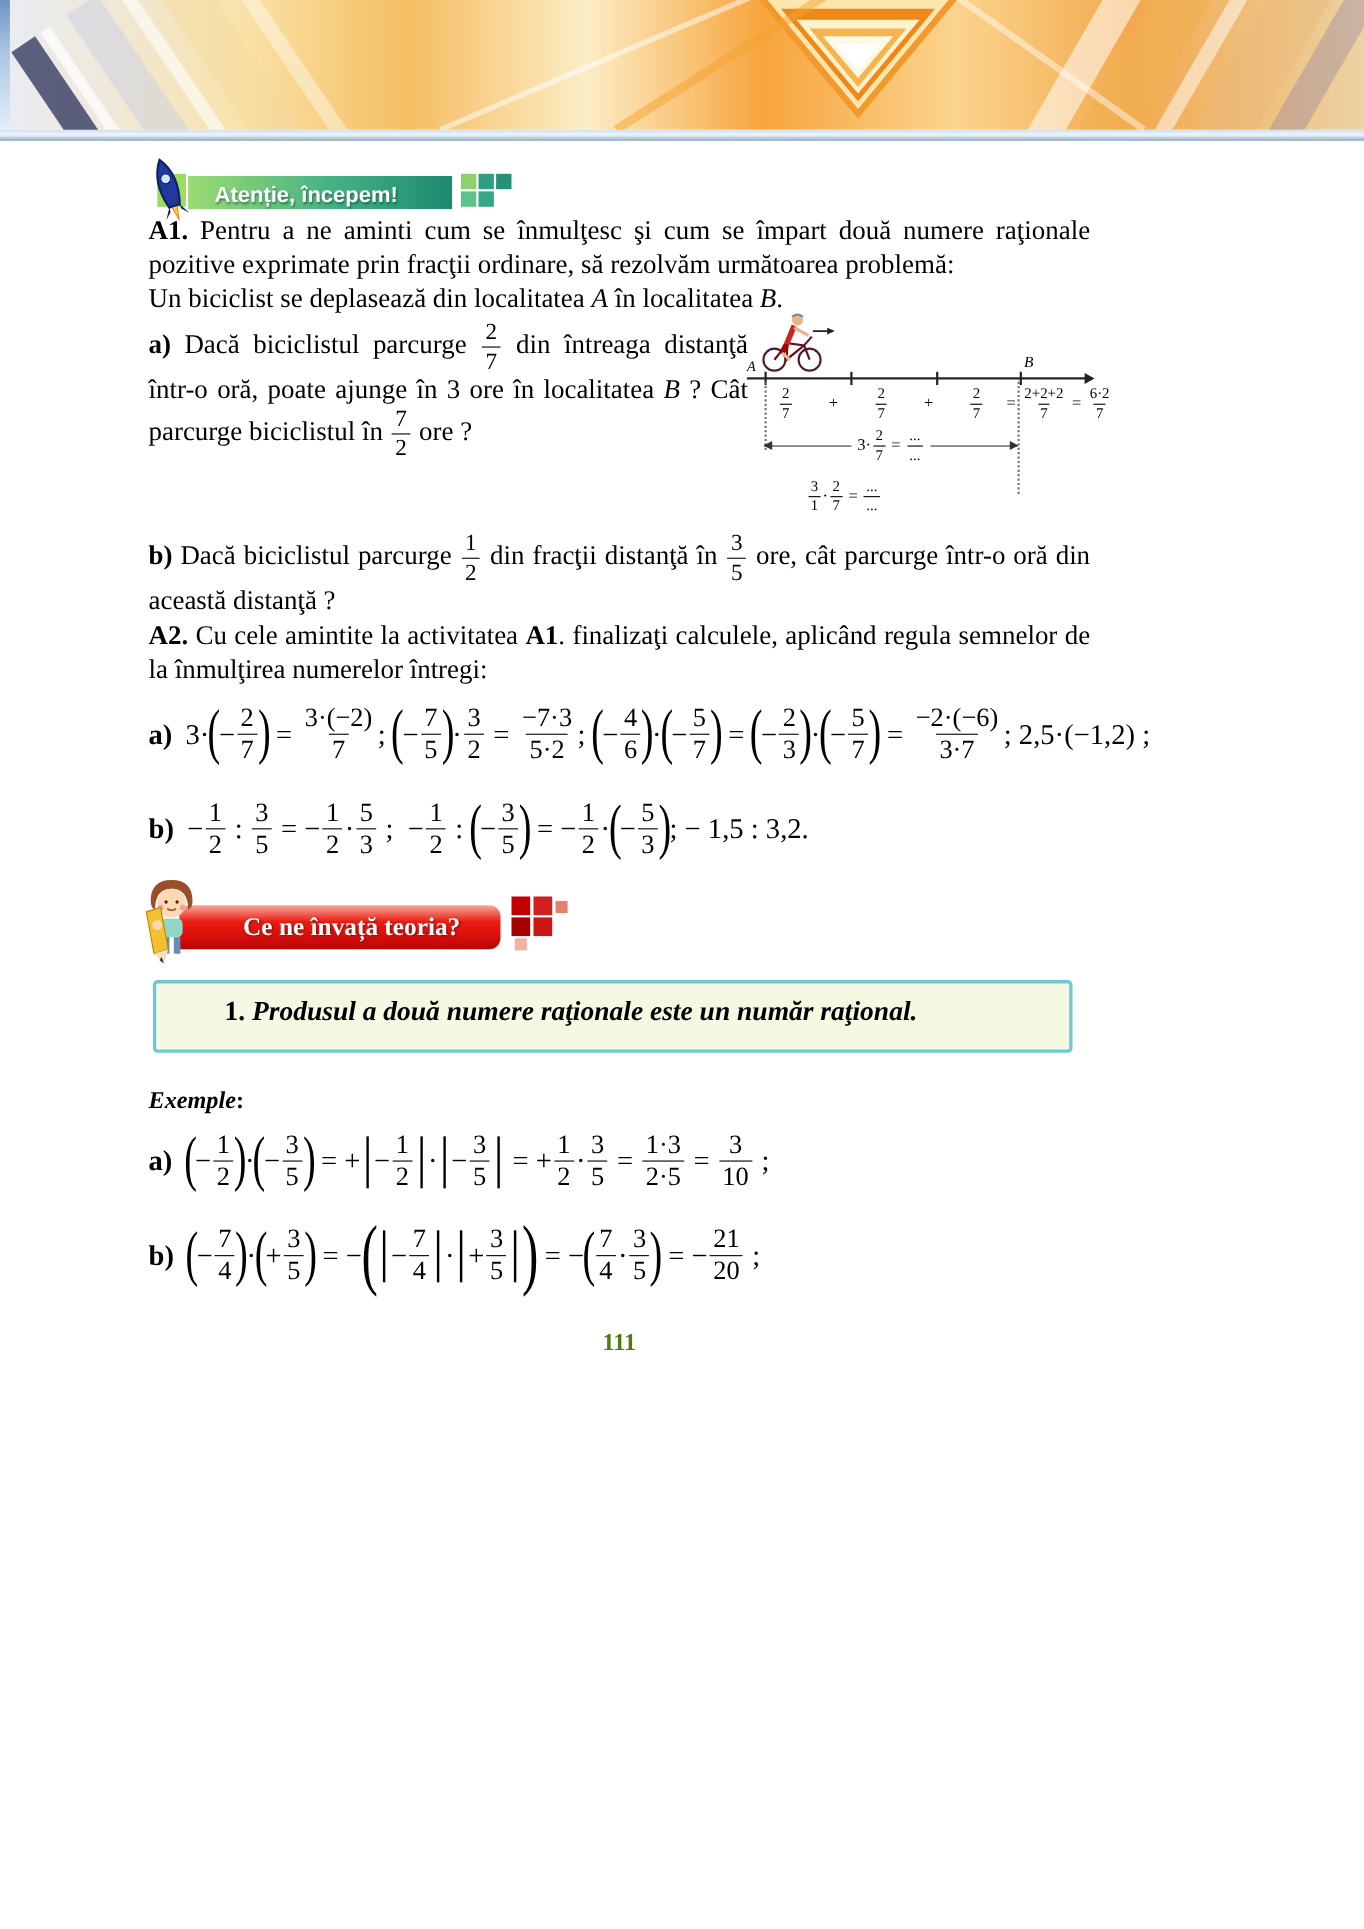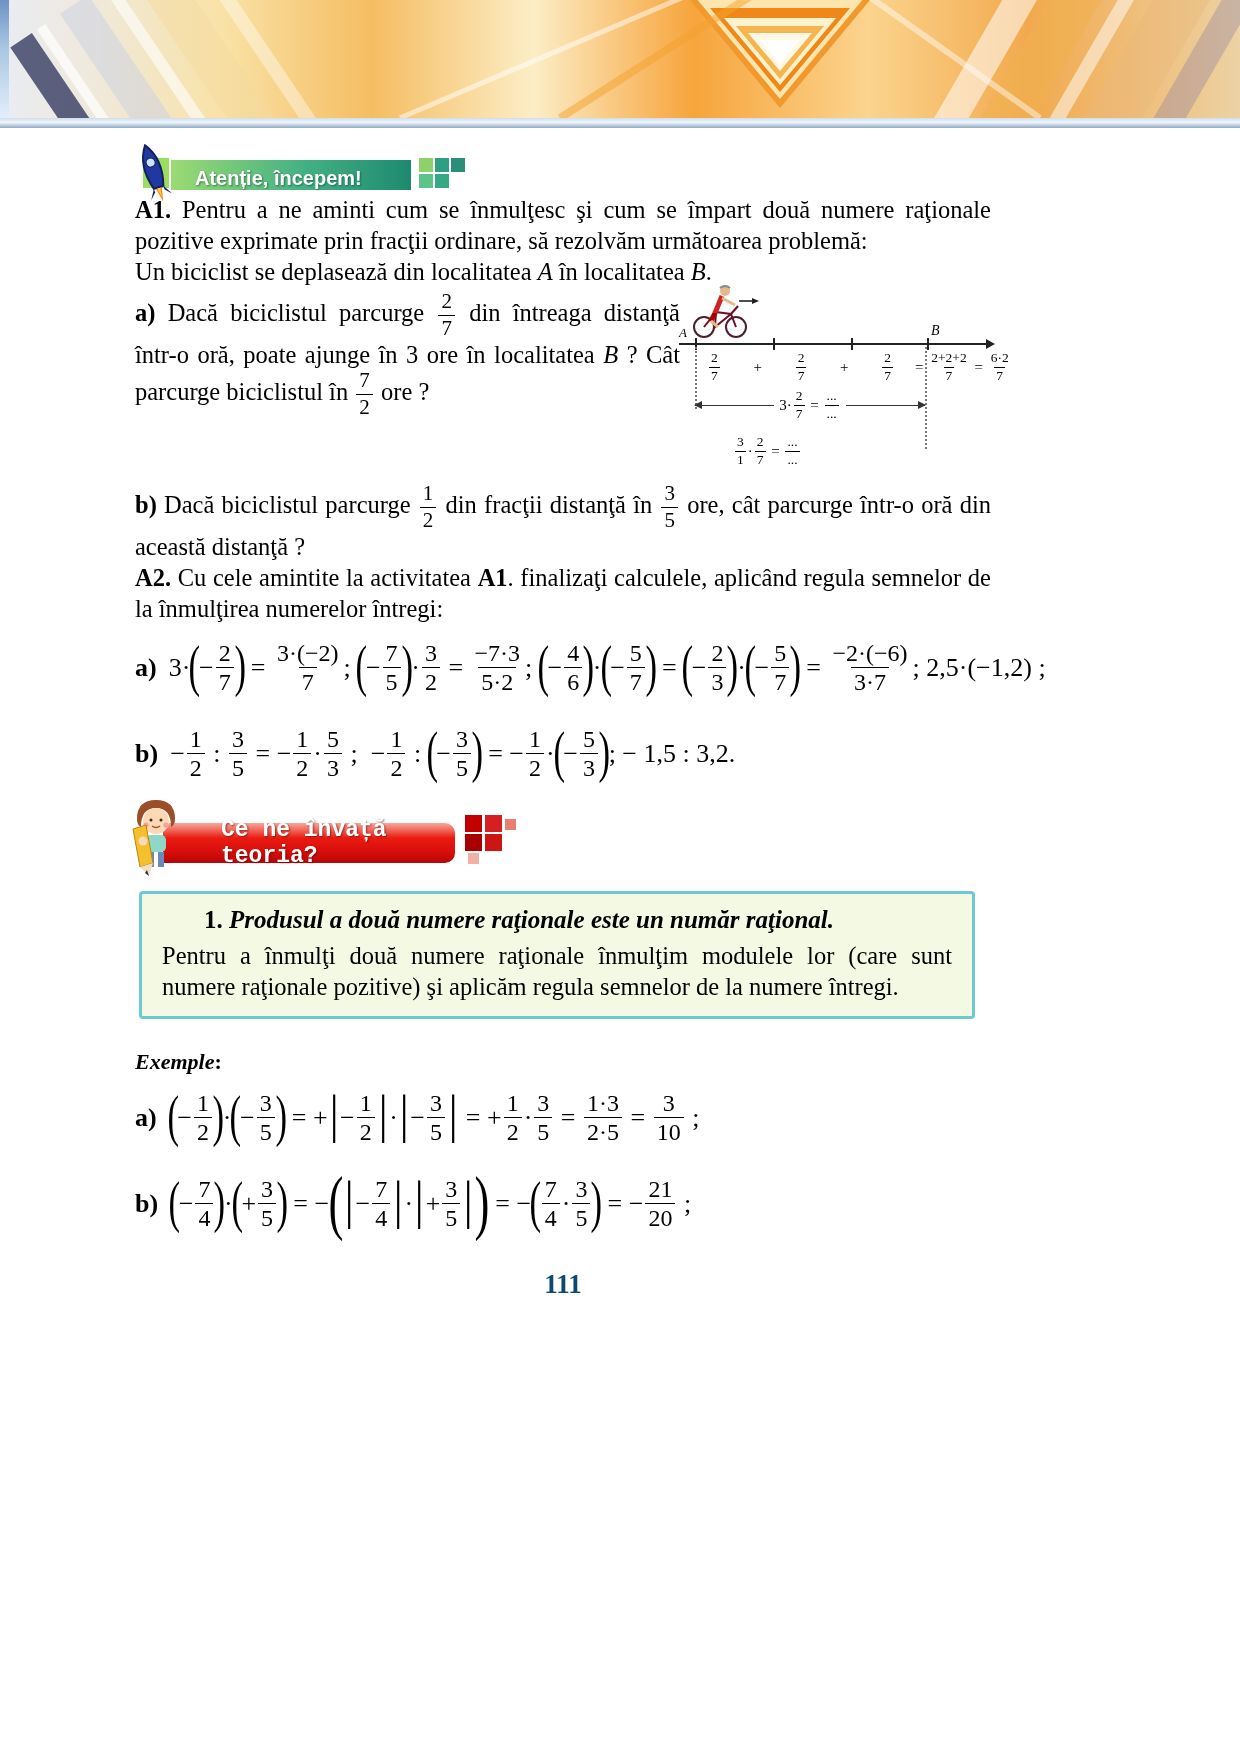--- a/index.html
+++ b/index.html
@@ -40,21 +40,21 @@
   .gq2{left:300px;top:-2px;background:#2f9f82;}
   .gq3{left:316px;top:-2px;background:#2a8f78;}
   .gq4{left:284px;top:14px;background:#5cc488;}
   .gq5{left:300px;top:14px;background:#36a884;}
 
   .badge-red{margin-top:26px;height:44px;}
   .kid{position:absolute;left:-10px;top:-28px;width:62px;height:84px;z-index:2;}
   .br-bar{position:absolute;left:28px;top:0;width:292px;height:40px;border-radius:0 10px 10px 0;
      background:linear-gradient(180deg,#f6a89a 0%,#ea1b10 38%,#d90f0c 70%,#b70606 100%);
      display:flex;align-items:center;padding-left:58px;box-sizing:border-box;
-     color:#fff;font-family:Liberation Mono, monospace;font-weight:bold;font-size:23px;
+     color:#fff;font-family:Liberation Serif, serif;font-weight:bold;font-size:23px;
      text-shadow:1px 1px 2px rgba(90,0,0,.6);}
   .rq1{left:330px;top:-8px;width:17px;height:17px;background:#c20000;}
   .rq2{left:350px;top:-8px;width:17px;height:17px;background:#d42020;}
   .rq3{left:370px;top:-4px;width:11px;height:11px;background:#e88070;}
   .rq4{left:330px;top:11px;width:17px;height:17px;background:#a80000;}
   .rq5{left:350px;top:11px;width:17px;height:17px;background:#cc1616;}
   .rq6{left:333px;top:30px;width:11px;height:11px;background:#f0b0a4;}
 
   
   p.body{font-size:24.5px;line-height:1.27;text-align:justify;margin:0;}
@@ -109,21 +109,21 @@
   .row1 .dmath{padding:0 5px;}
   .row2{position:absolute;left:60px;top:150px;}
 
   
   .theory-box{margin-top:24px;margin-left:4px;width:836px;box-sizing:border-box;
      border:3px solid #6cc9d6;border-radius:4px;background:#f3f9e3;padding:12px 20px 14px;}
   .t-head{font-size:25px;padding-left:42px;margin-bottom:6px;}
   .theory-box p{margin:0;}
 
   .ex-label{margin-top:30px;font-size:22px;}
-  .page-num{margin-top:22px;text-align:center;color:#0c4a6e;font-weight:bold;font-size:27px;}
+  .page-num{margin-top:22px;text-align:center;color:#4d7c0f;font-weight:bold;font-size:22px;}
 </style>
 </head>
 <body>
 
 <div class="page">
 
   <div class="banner">
     <svg width="1240" height="118" viewBox="0 0 1240 118" preserveAspectRatio="none">
       <defs>
         <linearGradient id="bg" x1="0" y1="0" x2="1" y2="0">
@@ -452,21 +452,20 @@
       <div class="sq rq1"></div>
       <div class="sq rq2"></div>
       <div class="sq rq3"></div>
       <div class="sq rq4"></div>
       <div class="sq rq5"></div>
       <div class="sq rq6"></div>
     </div>
 
     <div class="theory-box">
       <div class="t-head math-inline"><span style="font-weight: bold;">1.</span><span class="mtext">   </span><span style="font-weight: bold; font-style: italic;">Produsul a două numere raţionale este un număr raţional.</span></div>
-      <p class="body">Pentru a înmulţi două numere raţionale înmulţim modulele lor (care sunt numere raţionale pozitive) şi aplicăm regula semnelor de la numere întregi.</p>
     </div>
 
     <div class="ex-label math-inline"><span style="font-weight: bold; font-style: italic;">Exemple</span><span style="font-weight: bold;">:</span></div>
 
     <div class="eq-row">
       <span class="eq-label">a)</span>
       <span class="eq-math">
           <span class="bigd">(</span>
           <span class="mtext">−</span>
           <span class="frac">

